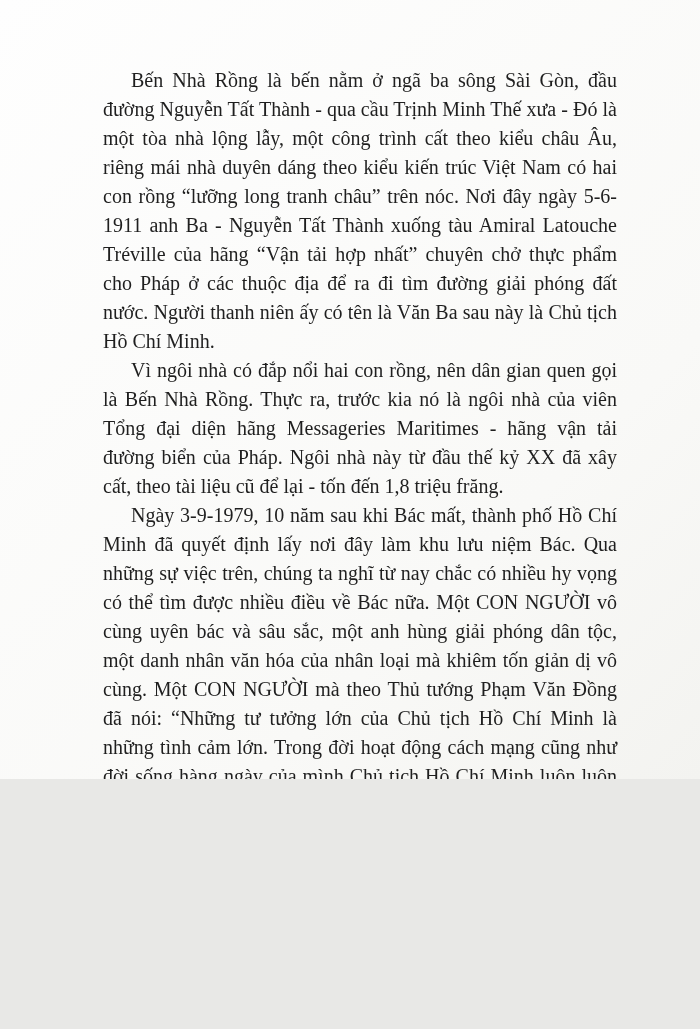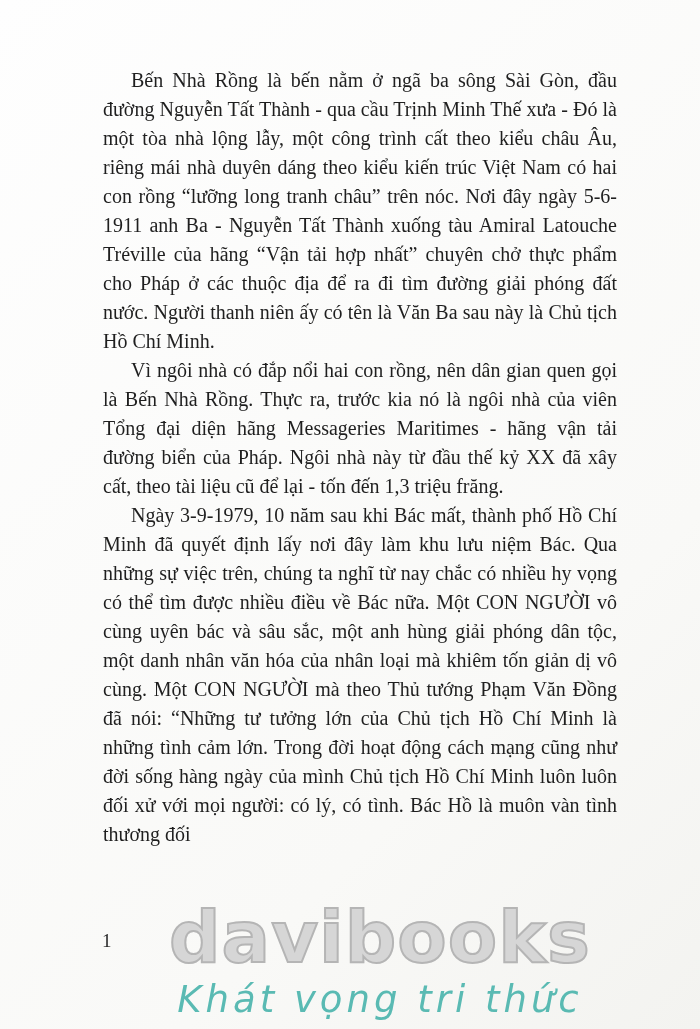--- a/index.html
+++ b/index.html
@@ -3,21 +3,21 @@
 <meta charset="utf-8">
 <style>
   html, body {
     margin: 0;
     padding: 0;
     background: #e8e8e6;
   }
   .book-page {
     position: relative;
     width: 700px;
-    height: 1029px;
+    height: 779px;
     margin: 0 auto;
     background: linear-gradient(135deg, #fefefe 0%, #f9f9f7 70%, #f3f3f0 100%);
     overflow: hidden;
     font-family: "Liberation Serif", serif;
   }
   .text-block {
     position: absolute;
     top: 66px;
     left: 103px;
     width: 514px;
@@ -66,21 +66,21 @@
     font-style: italic;
   }
 </style>
 </head>
 <body>
 
 <div class="book-page">
 
   <div class="text-block">
     <p class="para">Bến Nhà Rồng là bến nằm ở ngã ba sông Sài Gòn, đầu đường Nguyễn Tất Thành - qua cầu Trịnh Minh Thế xưa - Đó là một tòa nhà lộng lẫy, một công trình cất theo kiểu châu Âu, riêng mái nhà duyên dáng theo kiểu kiến trúc Việt Nam có hai con rồng “lưỡng long tranh châu” trên nóc. Nơi đây ngày 5-6-1911 anh Ba - Nguyễn Tất Thành xuống tàu Amiral Latouche Tréville của hãng “Vận tải hợp nhất” chuyên chở thực phẩm cho Pháp ở các thuộc địa để ra đi tìm đường giải phóng đất nước. Người thanh niên ấy có tên là Văn Ba sau này là Chủ tịch Hồ Chí Minh.</p>
-    <p class="para">Vì ngôi nhà có đắp nổi hai con rồng, nên dân gian quen gọi là Bến Nhà Rồng. Thực ra, trước kia nó là ngôi nhà của viên Tổng đại diện hãng Messageries Maritimes - hãng vận tải đường biển của Pháp. Ngôi nhà này từ đầu thế kỷ XX đã xây cất, theo tài liệu cũ để lại - tốn đến 1,3 triệu frăng.</p>
+    <p class="para">Vì ngôi nhà có đắp nổi hai con rồng, nên dân gian quen gọi là Bến Nhà Rồng. Thực ra, trước kia nó là ngôi nhà của viên Tổng đại diện hãng Messageries Maritimes - hãng vận tải đường biển của Pháp. Ngôi nhà này từ đầu thế kỷ XX đã xây cất, theo tài liệu cũ để lại - tốn đến 1,8 triệu frăng.</p>
     <p class="para">Ngày 3-9-1979, 10 năm sau khi Bác mất, thành phố Hồ Chí Minh đã quyết định lấy nơi đây làm khu lưu niệm Bác. Qua những sự việc trên, chúng ta nghĩ từ nay chắc có nhiều hy vọng có thể tìm được nhiều điều về Bác nữa. Một CON NGƯỜI vô cùng uyên bác và sâu sắc, một anh hùng giải phóng dân tộc, một danh nhân văn hóa của nhân loại mà khiêm tốn giản dị vô cùng. Một CON NGƯỜI mà theo Thủ tướng Phạm Văn Đồng đã nói: “Những tư tưởng lớn của Chủ tịch Hồ Chí Minh là những tình cảm lớn. Trong đời hoạt động cách mạng cũng như đời sống hàng ngày của mình Chủ tịch Hồ Chí Minh luôn luôn đối xử với mọi người: có lý, có tình. Bác Hồ là muôn vàn tình thương đối</p>
   </div>
 
   <span class="page-number">1</span>
 
   <div class="watermark">
     <div class="wm-title">davibooks</div>
     <div class="wm-subtitle">Khát vọng tri thức</div>
   </div>
 

